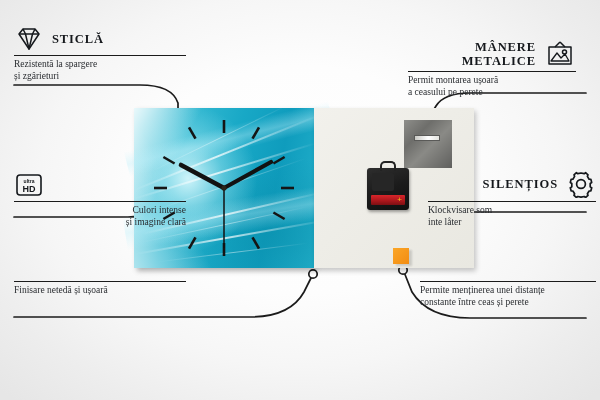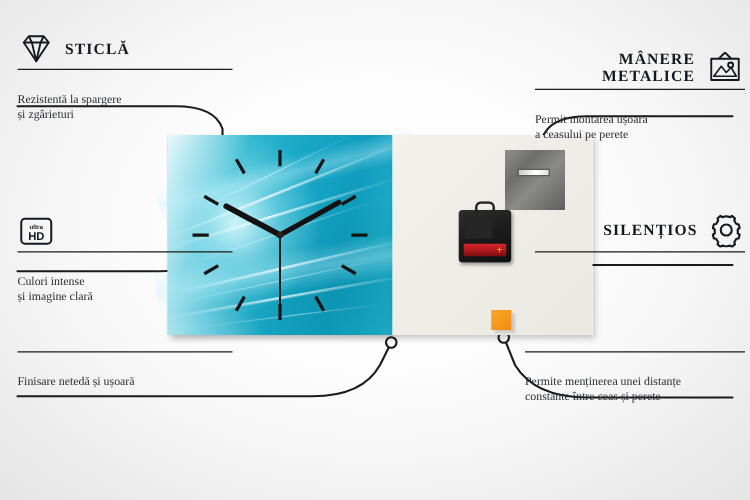--- a/index.html
+++ b/index.html
@@ -151,31 +151,31 @@
   .callout .rule {
     height: 1px;
     background: #1b1b1b;
     margin-top: 3px;
   }
   .callout .desc {
     font-family: "Liberation Serif", serif;
     font-size: 9.5px;
     color: #2a2d31;
     line-height: 11.5px;
-    margin-top: 19px;
+    margin-top: 3px;
   }
   .callout.right .desc { text-align: left; }
 
   .icon { flex: none; display: block; }
 
   
   #co-sticla   { left: 14px;  top: 26px;  width: 172px; }
   #co-hd       { left: 14px;  top: 172px; width: 172px; }
   #co-margini  { left: 14px;  top: 278px; width: 172px; }
-  #co-manere   { left: 428px; top: 40px;  width: 168px; }
+  #co-manere   { left: 408px; top: 40px;  width: 168px; }
   #co-mecanism { left: 428px; top: 170px; width: 168px; }
   #co-distant  { left: 420px; top: 278px; width: 176px; }
 </style>
 </head>
 <body>
 
 <div id="stage">
 
   <svg id="leaders" viewBox="0 0 600 400">
     <g fill="none" stroke="#1b1b1b" stroke-width="1.7" stroke-linecap="round">
@@ -274,21 +274,21 @@
 
   <div class="callout left" id="co-hd">
     <div class="head">
       <svg class="icon" width="30" height="26" viewBox="0 0 30 26">
         <rect x="3" y="3" width="24" height="20" rx="3" fill="none" stroke="#15181c" stroke-width="1.6"></rect>
         <text x="15" y="11" font-family="Liberation Sans, sans-serif" font-size="5" font-weight="bold" fill="#15181c" text-anchor="middle">ultra</text>
         <text x="15" y="20" font-family="Liberation Sans, sans-serif" font-size="9" font-weight="bold" fill="#15181c" text-anchor="middle">HD</text>
       </svg>
     </div>
     <div class="rule"></div>
-    <div class="desc" style="white-space: pre-line;">Culori intense
+    <div class="desc" style="white-space: pre-line; text-align: right;">Culori intense
 și imagine clară</div>
   </div>
 
   <div class="callout left" id="co-margini">
     <div class="rule"></div>
     <div class="desc" style="white-space: pre-line;">Finisare netedă și ușoară</div>
   </div>
 
   <div class="callout right" id="co-manere">
     <div class="head">
@@ -316,20 +316,22 @@
         <div>SILENȚIOS</div>
       </div>
       <svg class="icon" width="30" height="28" viewBox="0 0 30 28">
         <g fill="none" stroke="#15181c" stroke-width="1.7" stroke-linejoin="round">
           <path d="M15,3 l3.2,0.7 1.4,-1.0 2.4,2.1 -0.6,1.6 1.7,2.8 1.8,0.2 0.8,3.1 -1.5,1.0 0,3.2 1.5,1.0 -0.8,3.1 -1.8,0.2 -1.7,2.8 0.6,1.6 -2.4,2.1 -1.4,-1.0 -3.2,0.7 -3.2,-0.7 -1.4,1.0 -2.4,-2.1 0.6,-1.6 -1.7,-2.8 -1.8,-0.2 -0.8,-3.1 1.5,-1.0 0,-3.2 -1.5,-1.0 0.8,-3.1 1.8,-0.2 1.7,-2.8 -0.6,-1.6 2.4,-2.1 1.4,1.0 Z"></path>
           <circle cx="15" cy="14" r="4.4"></circle>
         </g>
       </svg>
     </div>
     <div class="rule"></div>
+    <div class="desc" style="white-space: pre-line;">Klockvisare som
+inte låter</div>
   </div>
 
   <div class="callout right" id="co-distant">
     <div class="rule"></div>
     <div class="desc" style="white-space: pre-line;">Permite menținerea unei distanțe
 constante între ceas și perete</div>
   </div>
 
 </div>
 

